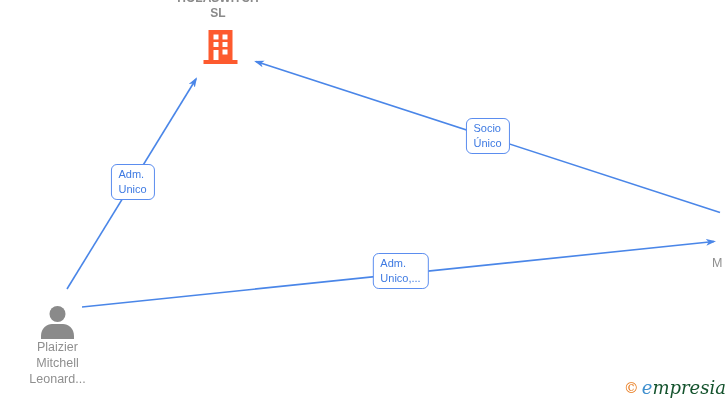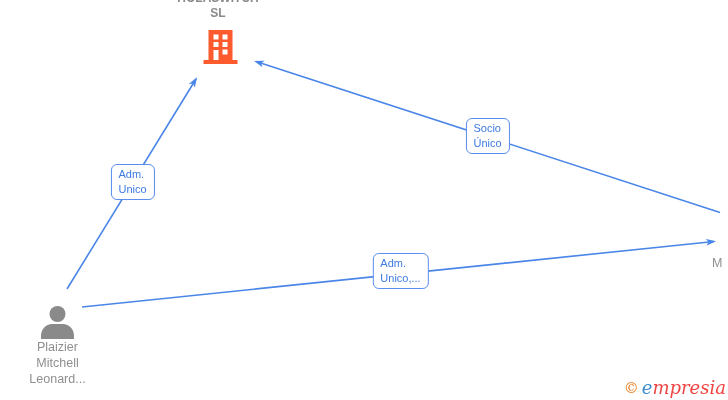--- a/index.html
+++ b/index.html
@@ -23,21 +23,21 @@
   #external-label{left:712px;top:255px;width:40px;text-align:left;}
   #company-icon{position:absolute;left:203px;top:29px;cursor:pointer;}
   #person-icon{position:absolute;left:39px;top:304px;cursor:pointer;}
   #watermark{
     position:absolute;right:2px;bottom:2px;display:flex;align-items:center;
     gap:3px;cursor:pointer;
   }
   #watermark .copy{color:#e87b1e;font-size:15px;font-family:"DejaVu Serif",serif;}
   #watermark .brand{font-family:"DejaVu Serif",serif;font-style:italic;font-size:18px;line-height:20px;}
   #watermark .brand .init{color:#3f8fce;}
-  #watermark .brand .rest{color:#ef4444;text-align:right;}
+  #watermark .brand .rest{color:#14532d;text-align:right;}
 </style>
 </head>
 <body>
 
 <svg id="edge-layer" width="728" height="400" viewBox="0 0 728 400">
   <defs>
     <marker id="arrow" markerWidth="11" markerHeight="8" refX="8" refY="3.5" orient="auto" markerUnits="userSpaceOnUse">
       <path d="M0,0 L10,3.5 L0,7 L2.6,3.5 Z" fill="#4a86e8"></path>
     </marker>
   </defs>

